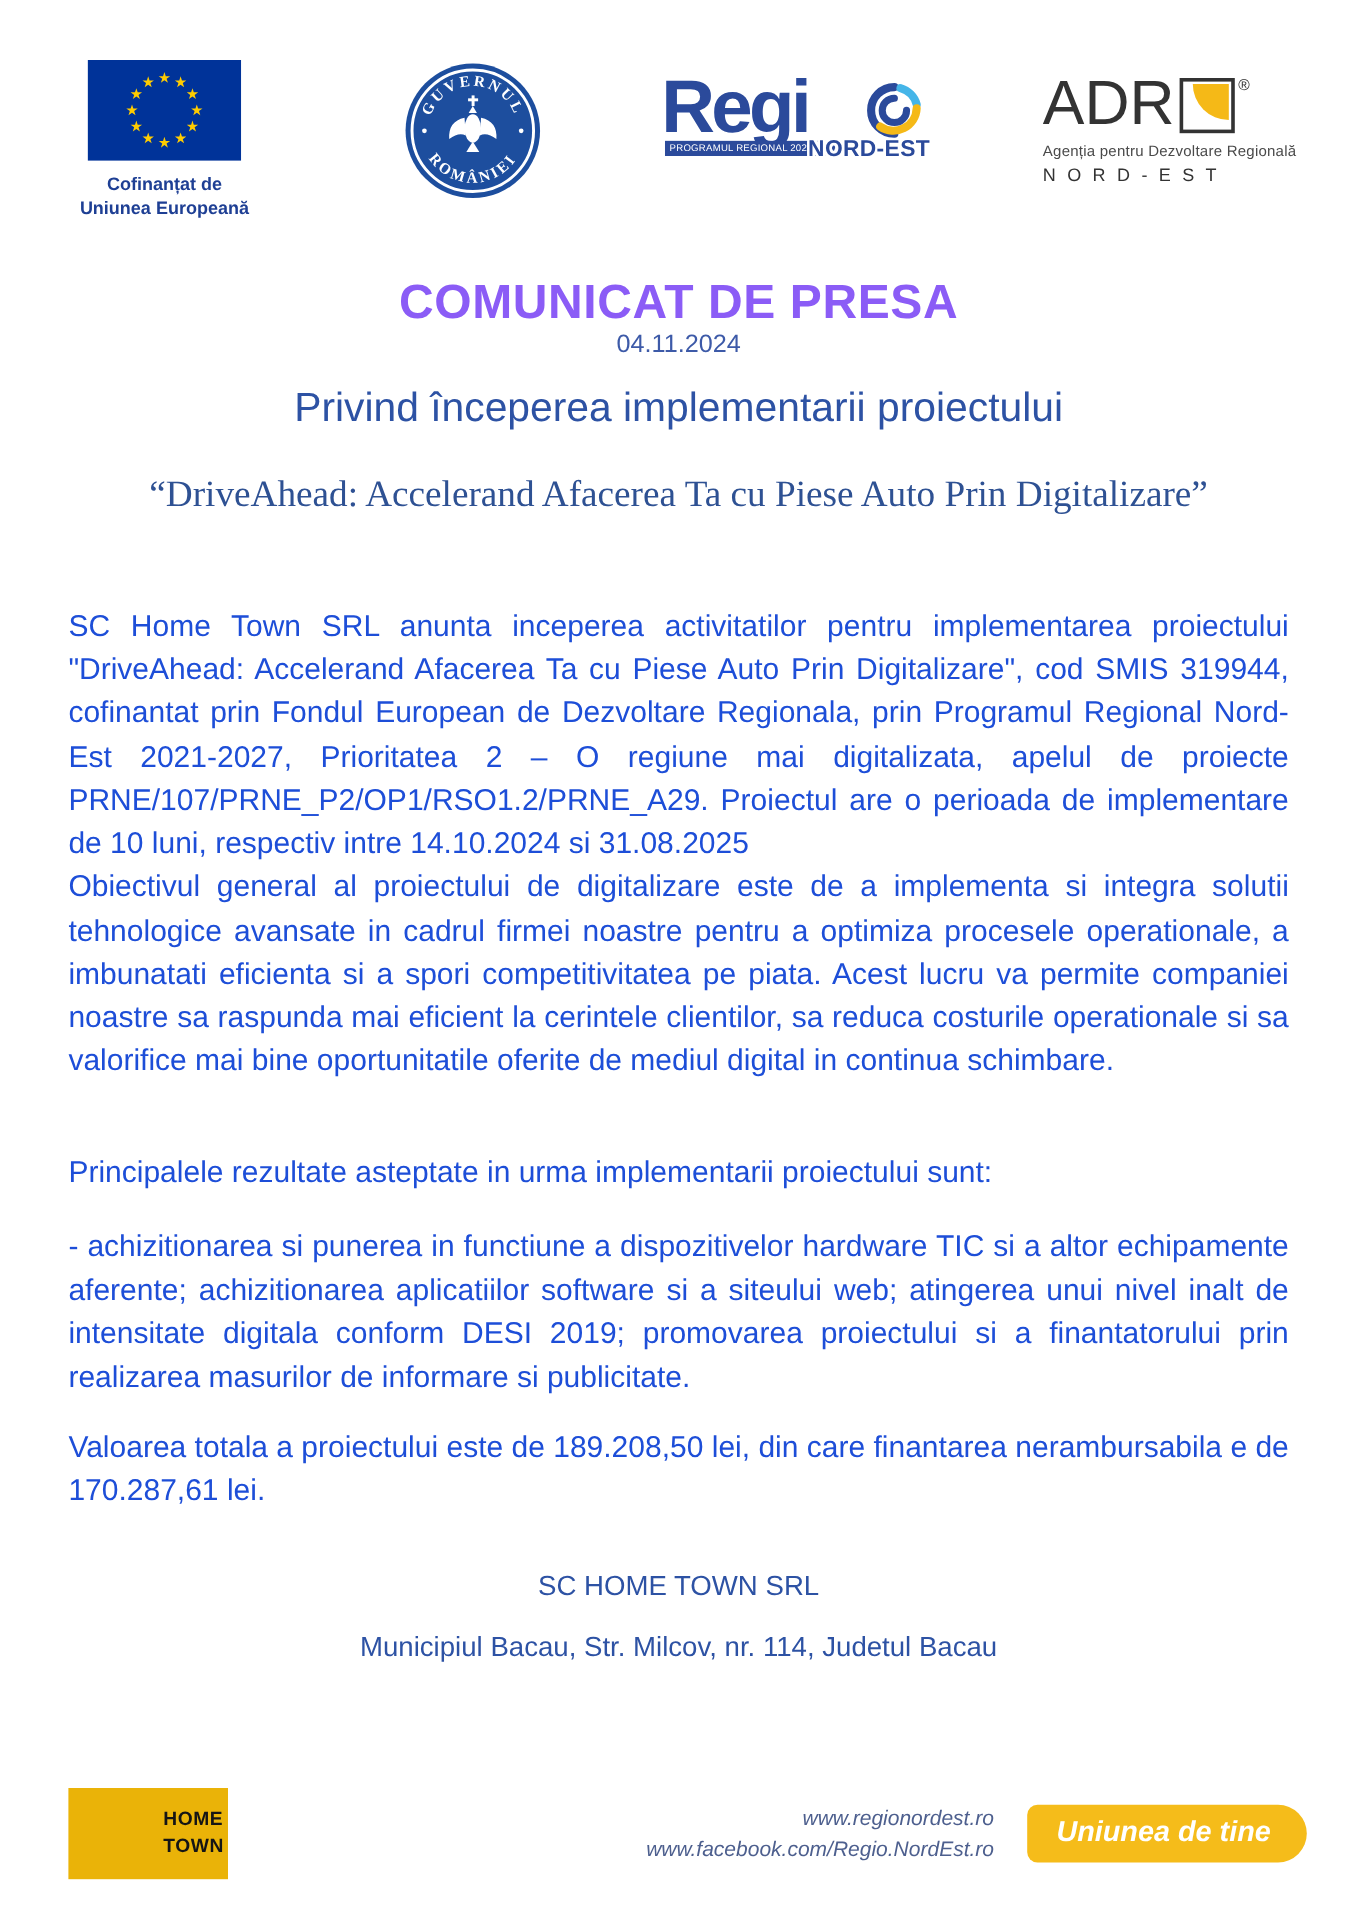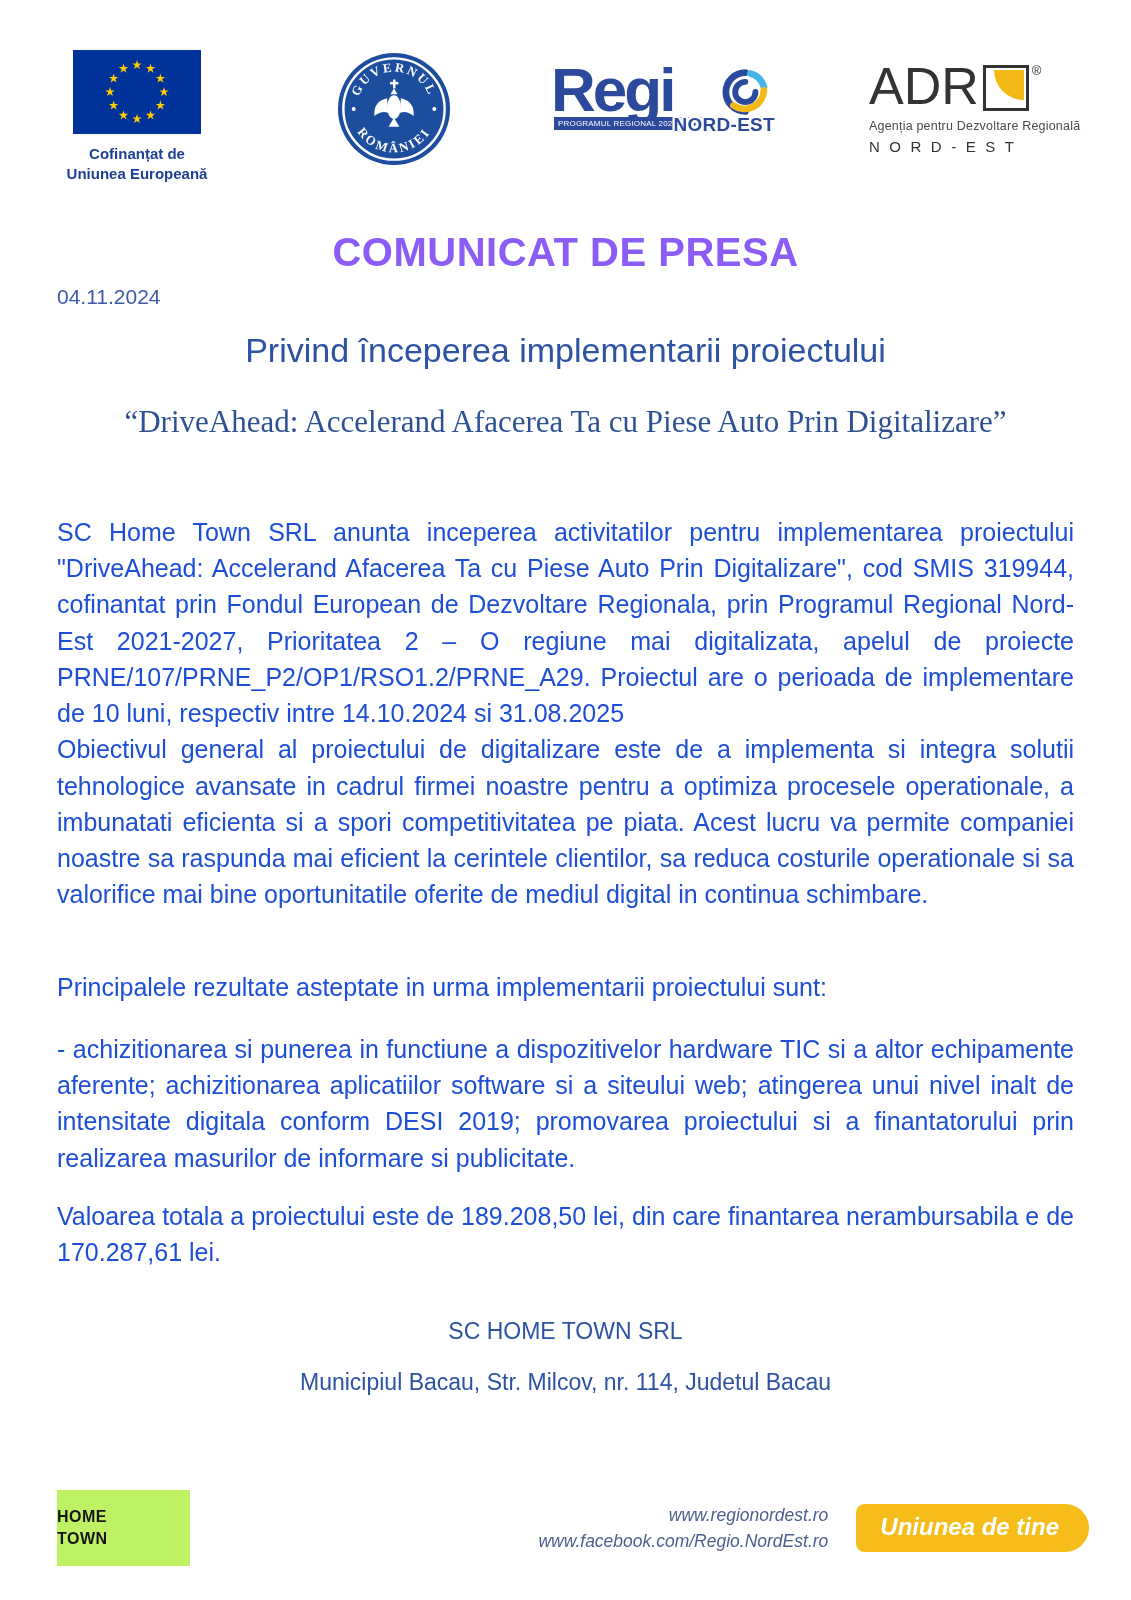--- a/index.html
+++ b/index.html
@@ -30,39 +30,39 @@
   .adr-top{display:flex;align-items:flex-start;}
   .adr-word{font-size:52px;color:#333333;font-weight:500;line-height:0.85;letter-spacing:0;}
   .adr-square{width:40px;height:40px;border:3px solid #333333;position:relative;display:inline-block;margin-left:4px;margin-top:1px;}
   .adr-quarter{position:absolute;top:2px;right:2px;width:30px;height:30px;background:#f5b917;border-radius:0 0 0 100%;}
   .adr-reg{font-size:13px;color:#333333;margin-left:3px;line-height:1;}
   .adr-sub{font-size:12.5px;color:#4a4a4a;margin-top:8px;letter-spacing:0.2px;white-space:nowrap;}
   .adr-region{font-size:15px;color:#333333;margin-top:5px;letter-spacing:9.5px;}
 
   
   .page-title{text-align:center;margin-top:30px;font-size:40px;font-weight:900;color:#8b5cf6;letter-spacing:0.5px;}
-  .date{text-align:left;margin-top:10px;font-size:21px;color:#3d5aa8;}
+  .date{text-align:center;margin-top:0;font-size:21px;color:#3d5aa8;}
   .subtitle{text-align:center;margin-top:22px;font-size:34px;color:#2d52a4;font-weight:500;}
   .project-title{text-align:center;margin:24px auto 0;max-width:900px;
     font-family:"Liberation Serif","DejaVu Serif",serif;font-size:31px;color:#2e5193;line-height:1.8;}
 
   
   .body-text{font-size:25px;line-height:1.45;text-align:justify;color:#1d4ed8;}
   .p1{margin-top:64px;}
   .p2{}
   .p3{margin-top:56px;text-align:left;}
   .p4{margin-top:26px;}
   .p5{margin-top:22px;}
 
   .company-name{text-align:center;margin-top:48px;font-size:23px;color:#2d52a4;}
   .company-address{text-align:center;margin-top:24px;font-size:23px;color:#2d52a4;}
 
   
   .footer{position:absolute;left:57px;right:42px;bottom:34px;display:flex;justify-content:space-between;align-items:center;}
-  .ht-box{width:133px;height:76px;background:#bef264;display:flex;flex-direction:column;justify-content:center;align-items:flex-start;}
+  .ht-box{width:133px;height:76px;background:#eab308;display:flex;flex-direction:column;justify-content:center;align-items:flex-end;}
   .ht-line{font-size:16px;font-weight:800;color:#151515;line-height:1.35;letter-spacing:0.5px;width:54px;text-align:left;}
   .footer-right{display:flex;align-items:center;gap:28px;}
   .urls{text-align:right;font-style:italic;color:#4d5f8e;font-size:17.5px;line-height:1.5;}
   .tagline{background:#f5bc1a;color:#ffffff;font-style:italic;font-weight:700;font-size:24px;
     padding:9px 30px 11px 24px;border-radius:10px 28px 28px 10px;}
 </style>
 </head>
 <body>
 
 <div class="container">

